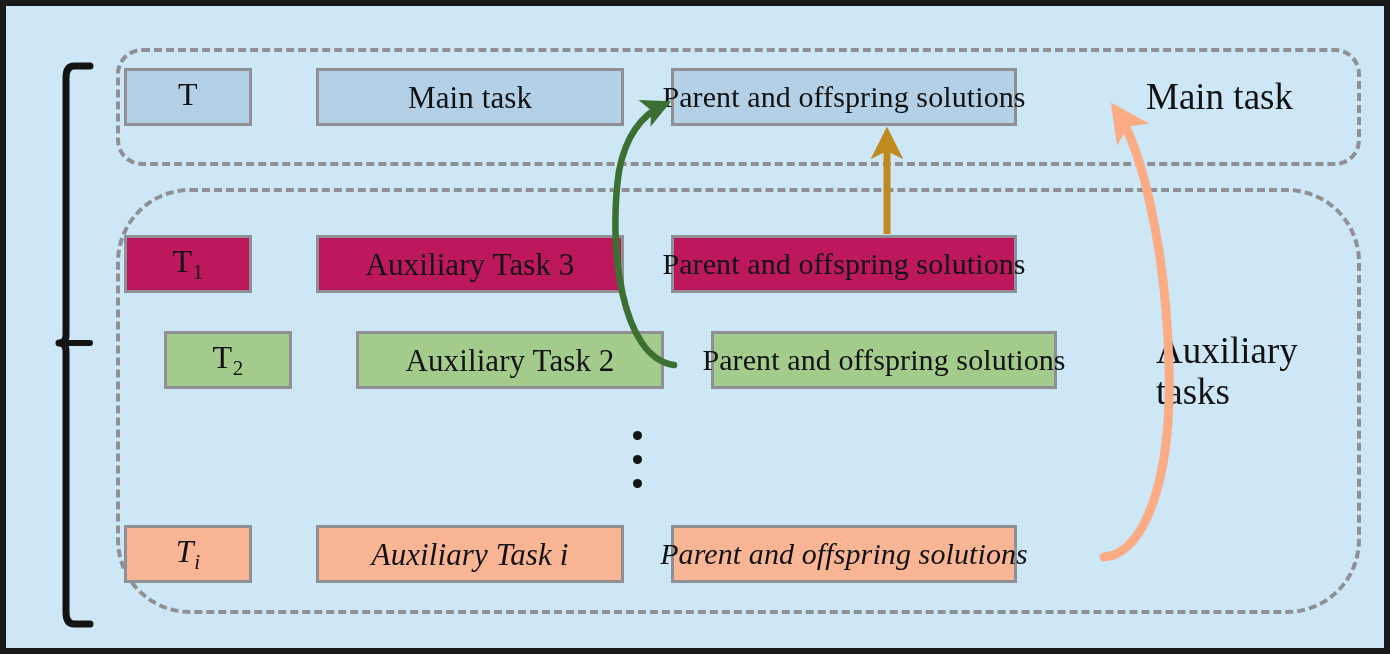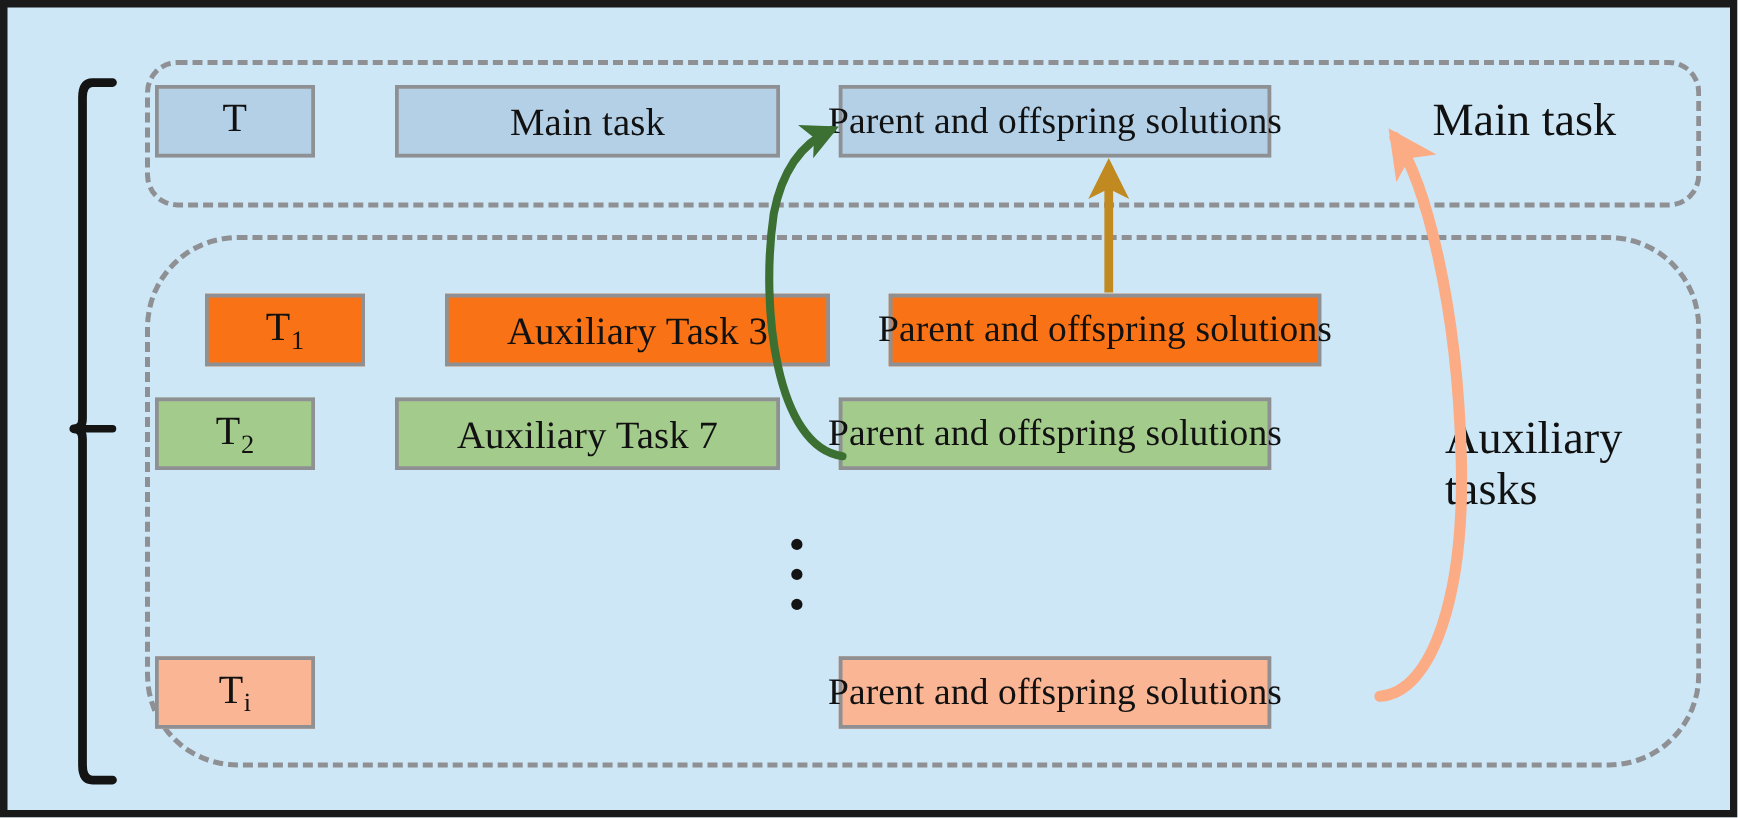--- a/index.html
+++ b/index.html
@@ -49,25 +49,25 @@
     color: #111111;
     line-height: 1;
     white-space: nowrap;
   }
   .box.tag      { left: 118px;  width: 128px; }
   .box.name     { left: 310px;  width: 308px; }
   .box.sol      { left: 665px;  width: 346px; }
 
   .row-main  { top: 62px;  height: 58px; }
   .row-aux1  { top: 229px; height: 58px; }
-  .row-aux2  { top: 312px; height: 58px; }
-  .row-auxi  { top: 519px; height: 58px; }
+  .row-aux2  { top: 325px; height: 58px; margin-left: 40px; }
+  .row-auxi  { top: 519px; height: 58px; font-style: italic; }
 
   .fill-blue   { background: #b4d0e7; }
-  .fill-yellow { background: #f97316; margin-left: 40px; }
+  .fill-yellow { background: #be185d; }
   .fill-green  { background: #a3cb8b; }
   .fill-salmon { background: #f9b594; }
 
   .box .label { font-size: 31px; letter-spacing: 0.1px; }
   .box.tag .label { font-size: 32px; }
   .box.sol .label { font-size: 30px; }
 
   
   .sub {
     font-size: 0.66em;
@@ -137,34 +137,37 @@
     <span class="label">Auxiliary Task 3</span>
   </div>
   <div class="box sol row-aux1 fill-yellow">
     <span class="label">Parent and offspring solutions</span>
   </div>
 
   <div class="box tag row-aux2 fill-green">
     <span class="label"><span>T</span><span class="sub">2</span></span>
   </div>
   <div class="box name row-aux2 fill-green">
-    <span class="label">Auxiliary Task 7</span>
+    <span class="label">Auxiliary Task 2</span>
   </div>
   <div class="box sol row-aux2 fill-green">
     <span class="label">Parent and offspring solutions</span>
   </div>
 
   <div id="vdots">
     <i></i>
       <i></i>
       <i></i>
   </div>
 
   <div class="box tag row-auxi fill-salmon">
     <span class="label"><span>T</span><span class="sub">i</span></span>
+  </div>
+  <div class="box name row-auxi fill-salmon">
+    <span class="label">Auxiliary Task i</span>
   </div>
   <div class="box sol row-auxi fill-salmon">
     <span class="label">Parent and offspring solutions</span>
   </div>
 
   <div class="legend" id="legend-main">Main task</div>
   <div class="legend" id="legend-aux">Auxiliary
 tasks</div>
 
   <svg id="overlay" viewBox="0 0 1390 654" xmlns="http://www.w3.org/2000/svg">

